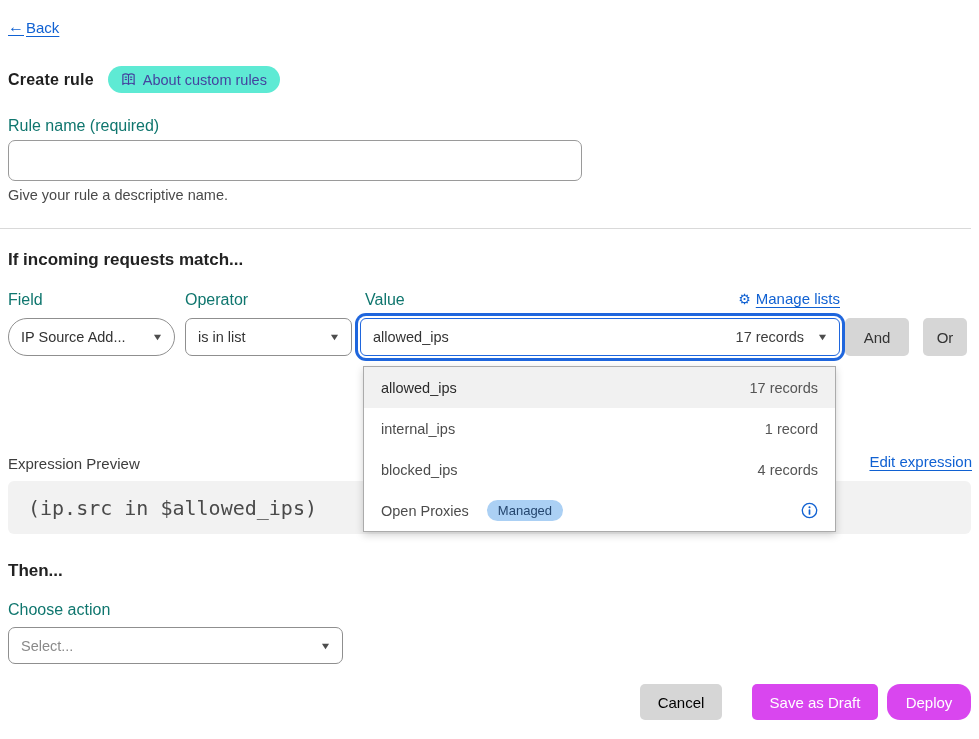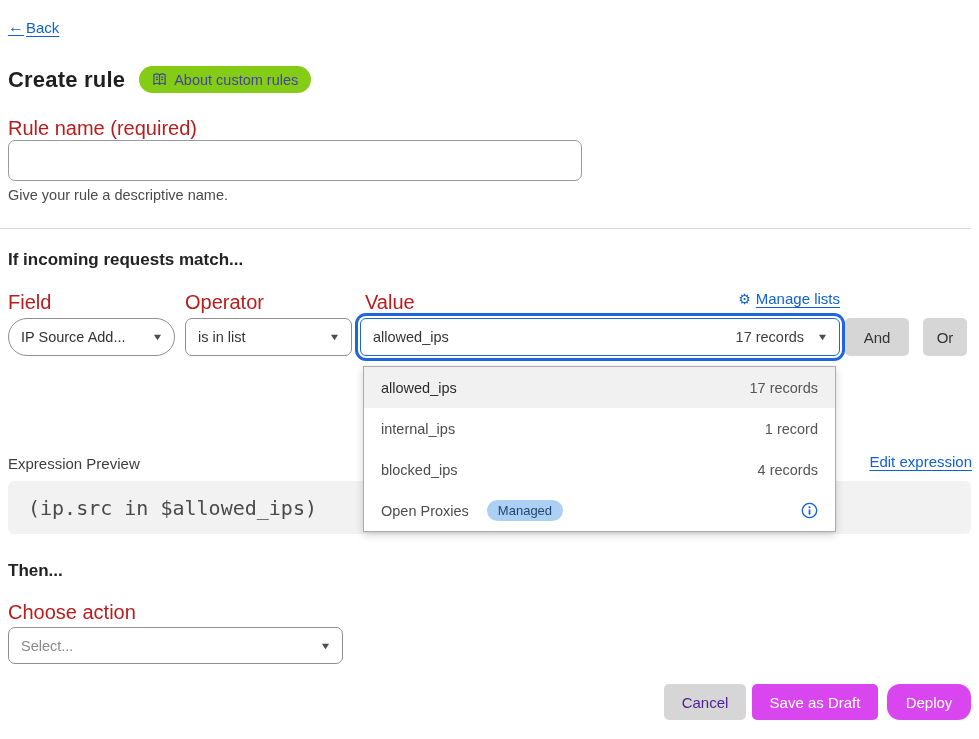--- a/index.html
+++ b/index.html
@@ -7,27 +7,27 @@
   body { font-family:"Liberation Sans", sans-serif; color:#333; }
   .page { position:relative; width:979px; height:739px; background:#fff; overflow:hidden; }
 
   
   .link { color:#1061d2; text-decoration:underline; text-underline-offset:3px; cursor:pointer; font-size:15px; }
 
   
   .back { position:absolute; left:8px; top:18px; display:flex; align-items:center; gap:2px; }
   .back .arrow { color:#1061d2; font-size:16px; text-decoration:none; }
   .title-row { position:absolute; left:8px; top:66px; display:flex; align-items:center; gap:14px; }
-  .page-title { font-size:22px; font-weight:700; color:#1f1f1f; letter-spacing:.2px; }
+  .page-title { font-size:16px; font-weight:700; color:#1f1f1f; letter-spacing:.2px; }
   .about-badge { display:inline-flex; align-items:center; gap:7px; height:27px; padding:0 13px;
-    background:#84cc16; border-radius:14px; color:#44439f; font-size:14.5px; cursor:pointer; }
+    background:#5eead4; border-radius:14px; color:#44439f; font-size:14.5px; cursor:pointer; }
   .about-badge svg { display:block; }
 
   
-  .lbl { font-size:20px; color:#b91c1c; }
+  .lbl { font-size:16px; color:#0f766e; }
 
   .rule-name-label { position:absolute; left:8px; top:117px; }
   .rule-name-input { position:absolute; left:8px; top:140px; width:574px; height:41px;
     border:1px solid #9a9a9a; border-radius:7px; font-size:14.5px; padding:0 12px;
     font-family:"Liberation Sans", sans-serif; color:#333; outline:none; }
   .rule-name-helper { position:absolute; left:8px; top:187px; font-size:14.5px; color:#4a4a4a; }
 
   .divider { position:absolute; left:0; top:228px; width:971px; height:1px; background:#d9d9d9; }
 
   .section-title { position:absolute; font-size:17px; font-weight:700; color:#222; }
@@ -76,21 +76,21 @@
   .expr-code { font-family:"DejaVu Sans Mono", monospace; font-size:20px; color:#4a4a4a; }
 
   
   .then-title { left:8px; top:561px; }
   .action-label { position:absolute; left:8px; top:601px; }
   .action-select { top:627px; left:8px; width:335px; height:37px; color:#8a8a8a;gap:32px; }
 
   
   .btn { position:absolute; top:684px; height:36px; border:none; border-radius:5px; font-size:15px;
     font-family:"Liberation Sans", sans-serif; cursor:pointer; }
-  .cancel-btn { left:664px; width:82px; background:#d6d6d6; color:#4c1d95; }
+  .cancel-btn { left:640px; width:82px; background:#d6d6d6; color:#000000; }
   .blue-btn { background:#d946ef; color:#fff; }
   .save-btn { left:752px; width:126px; }
   .deploy-btn { left:887px; width:84px;border-radius:13px; }
 </style>
 </head>
 <body>
 
 <div class="page">
 
   <a class="back link">

